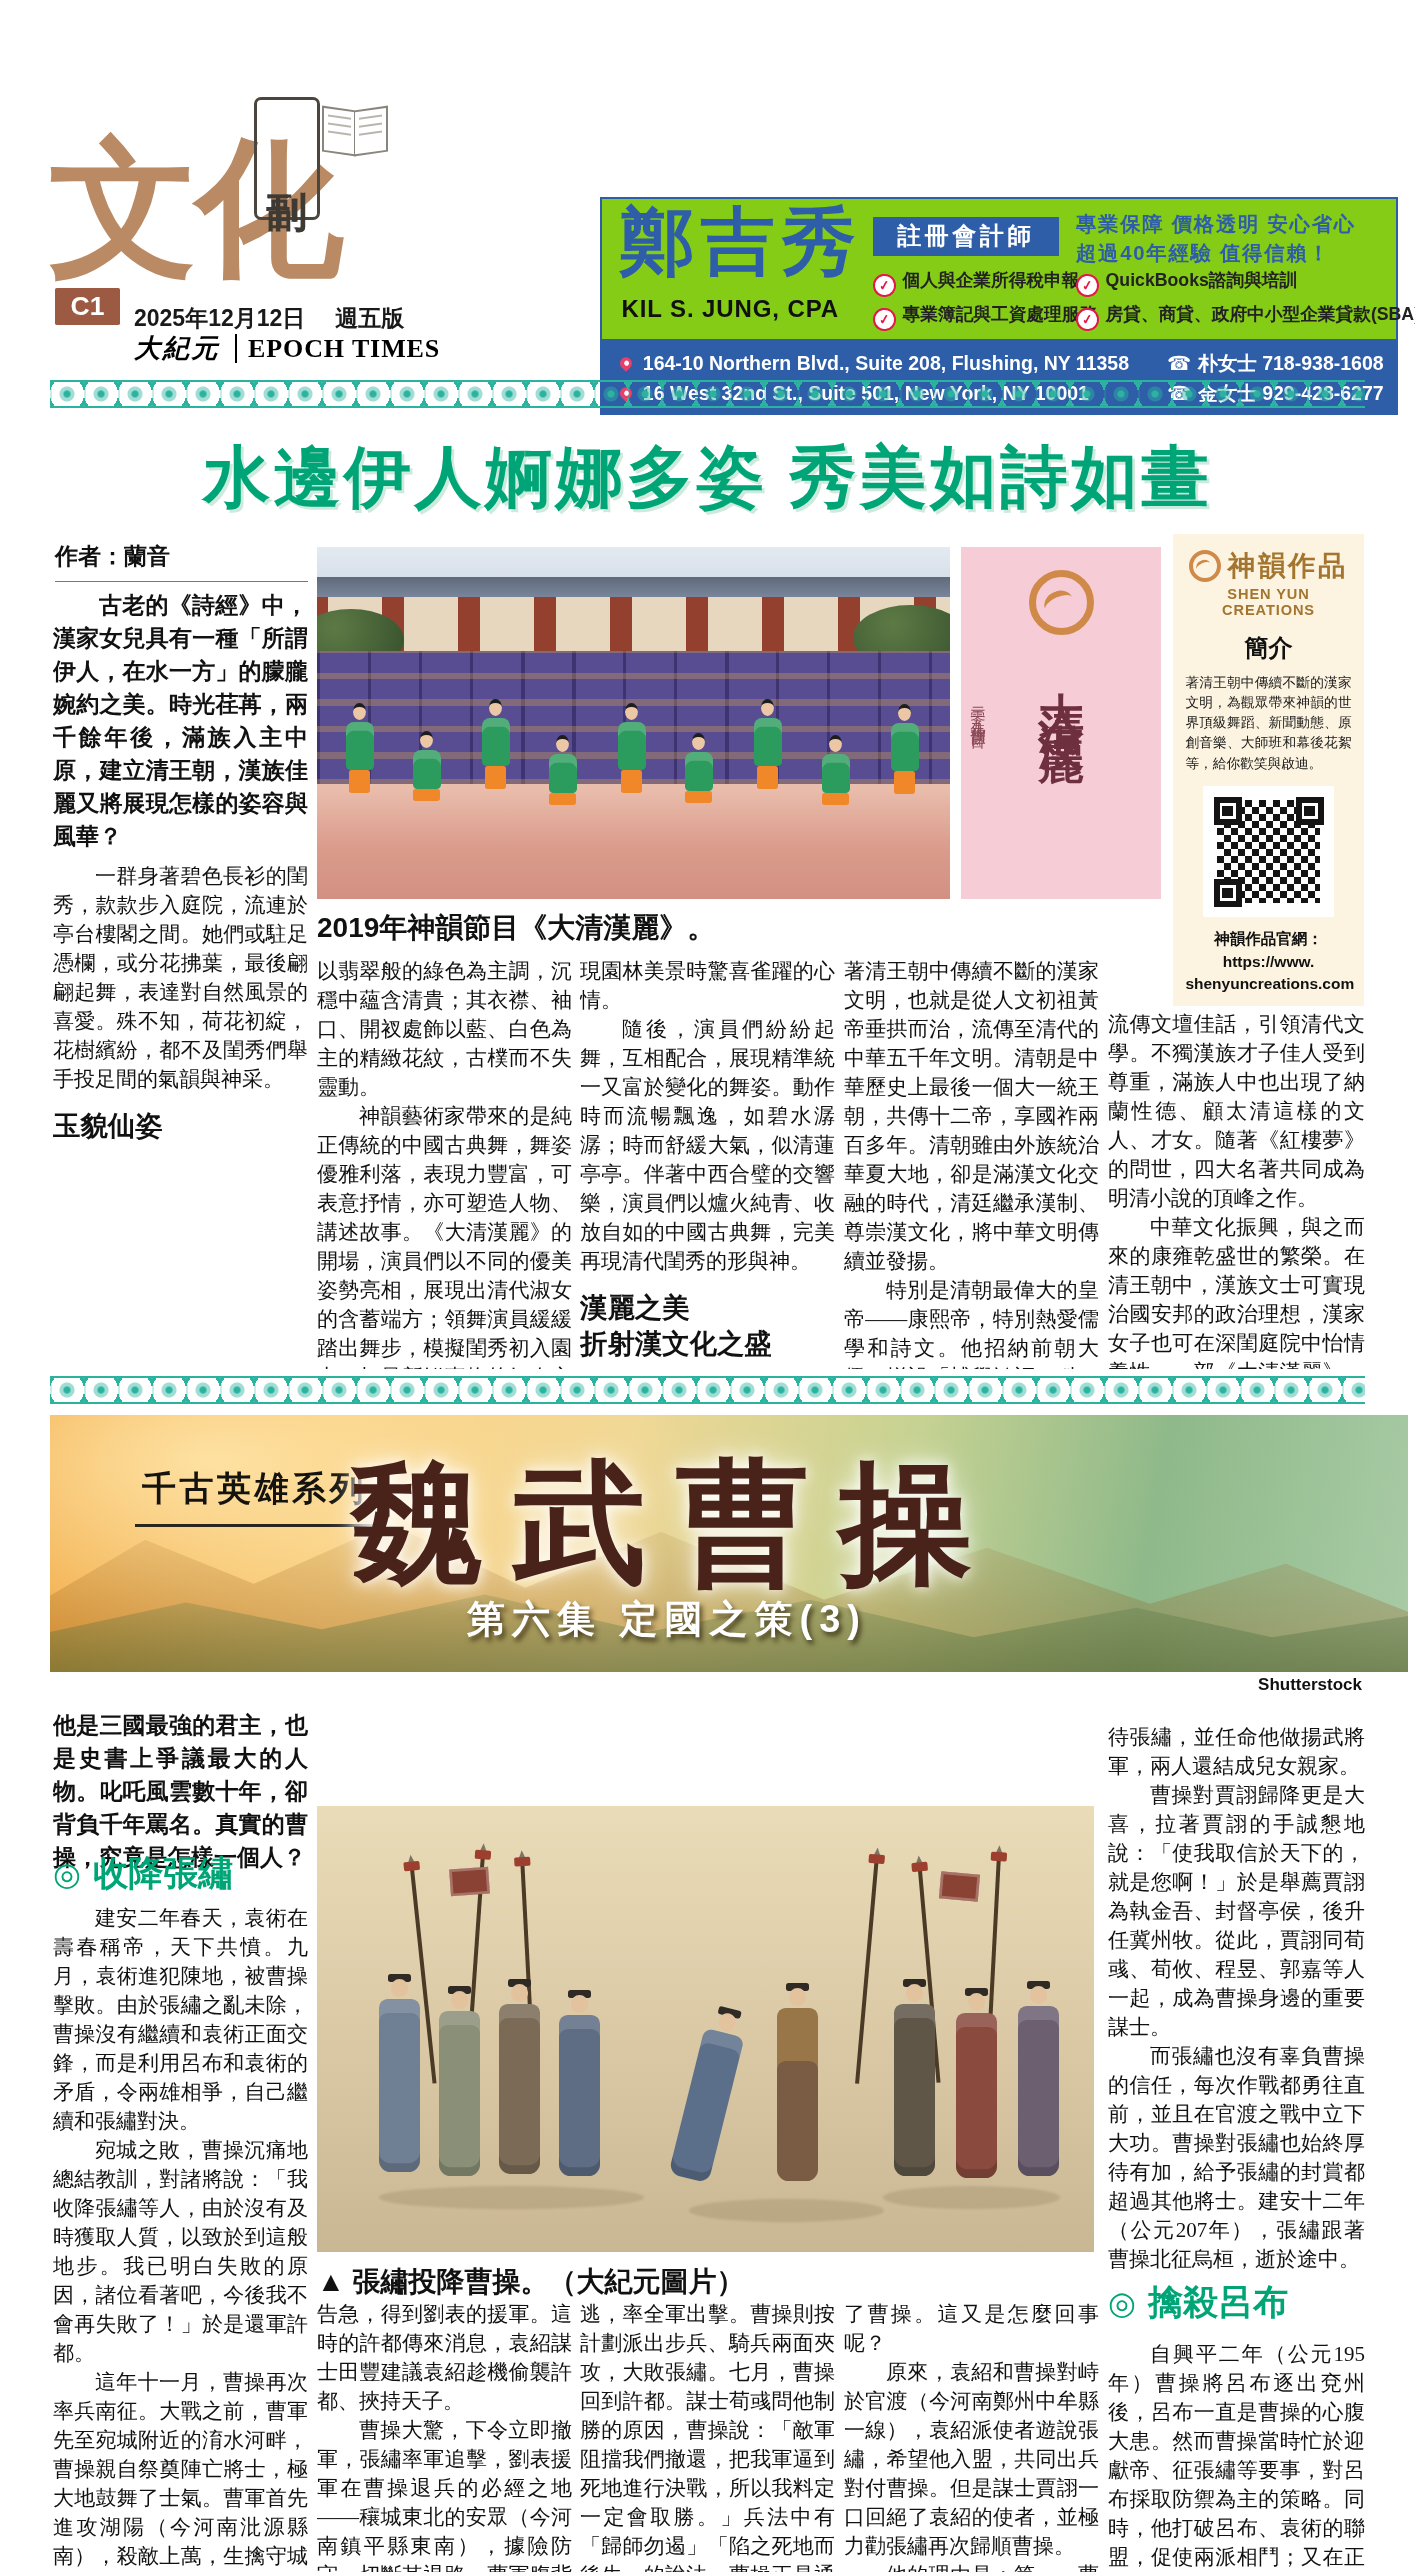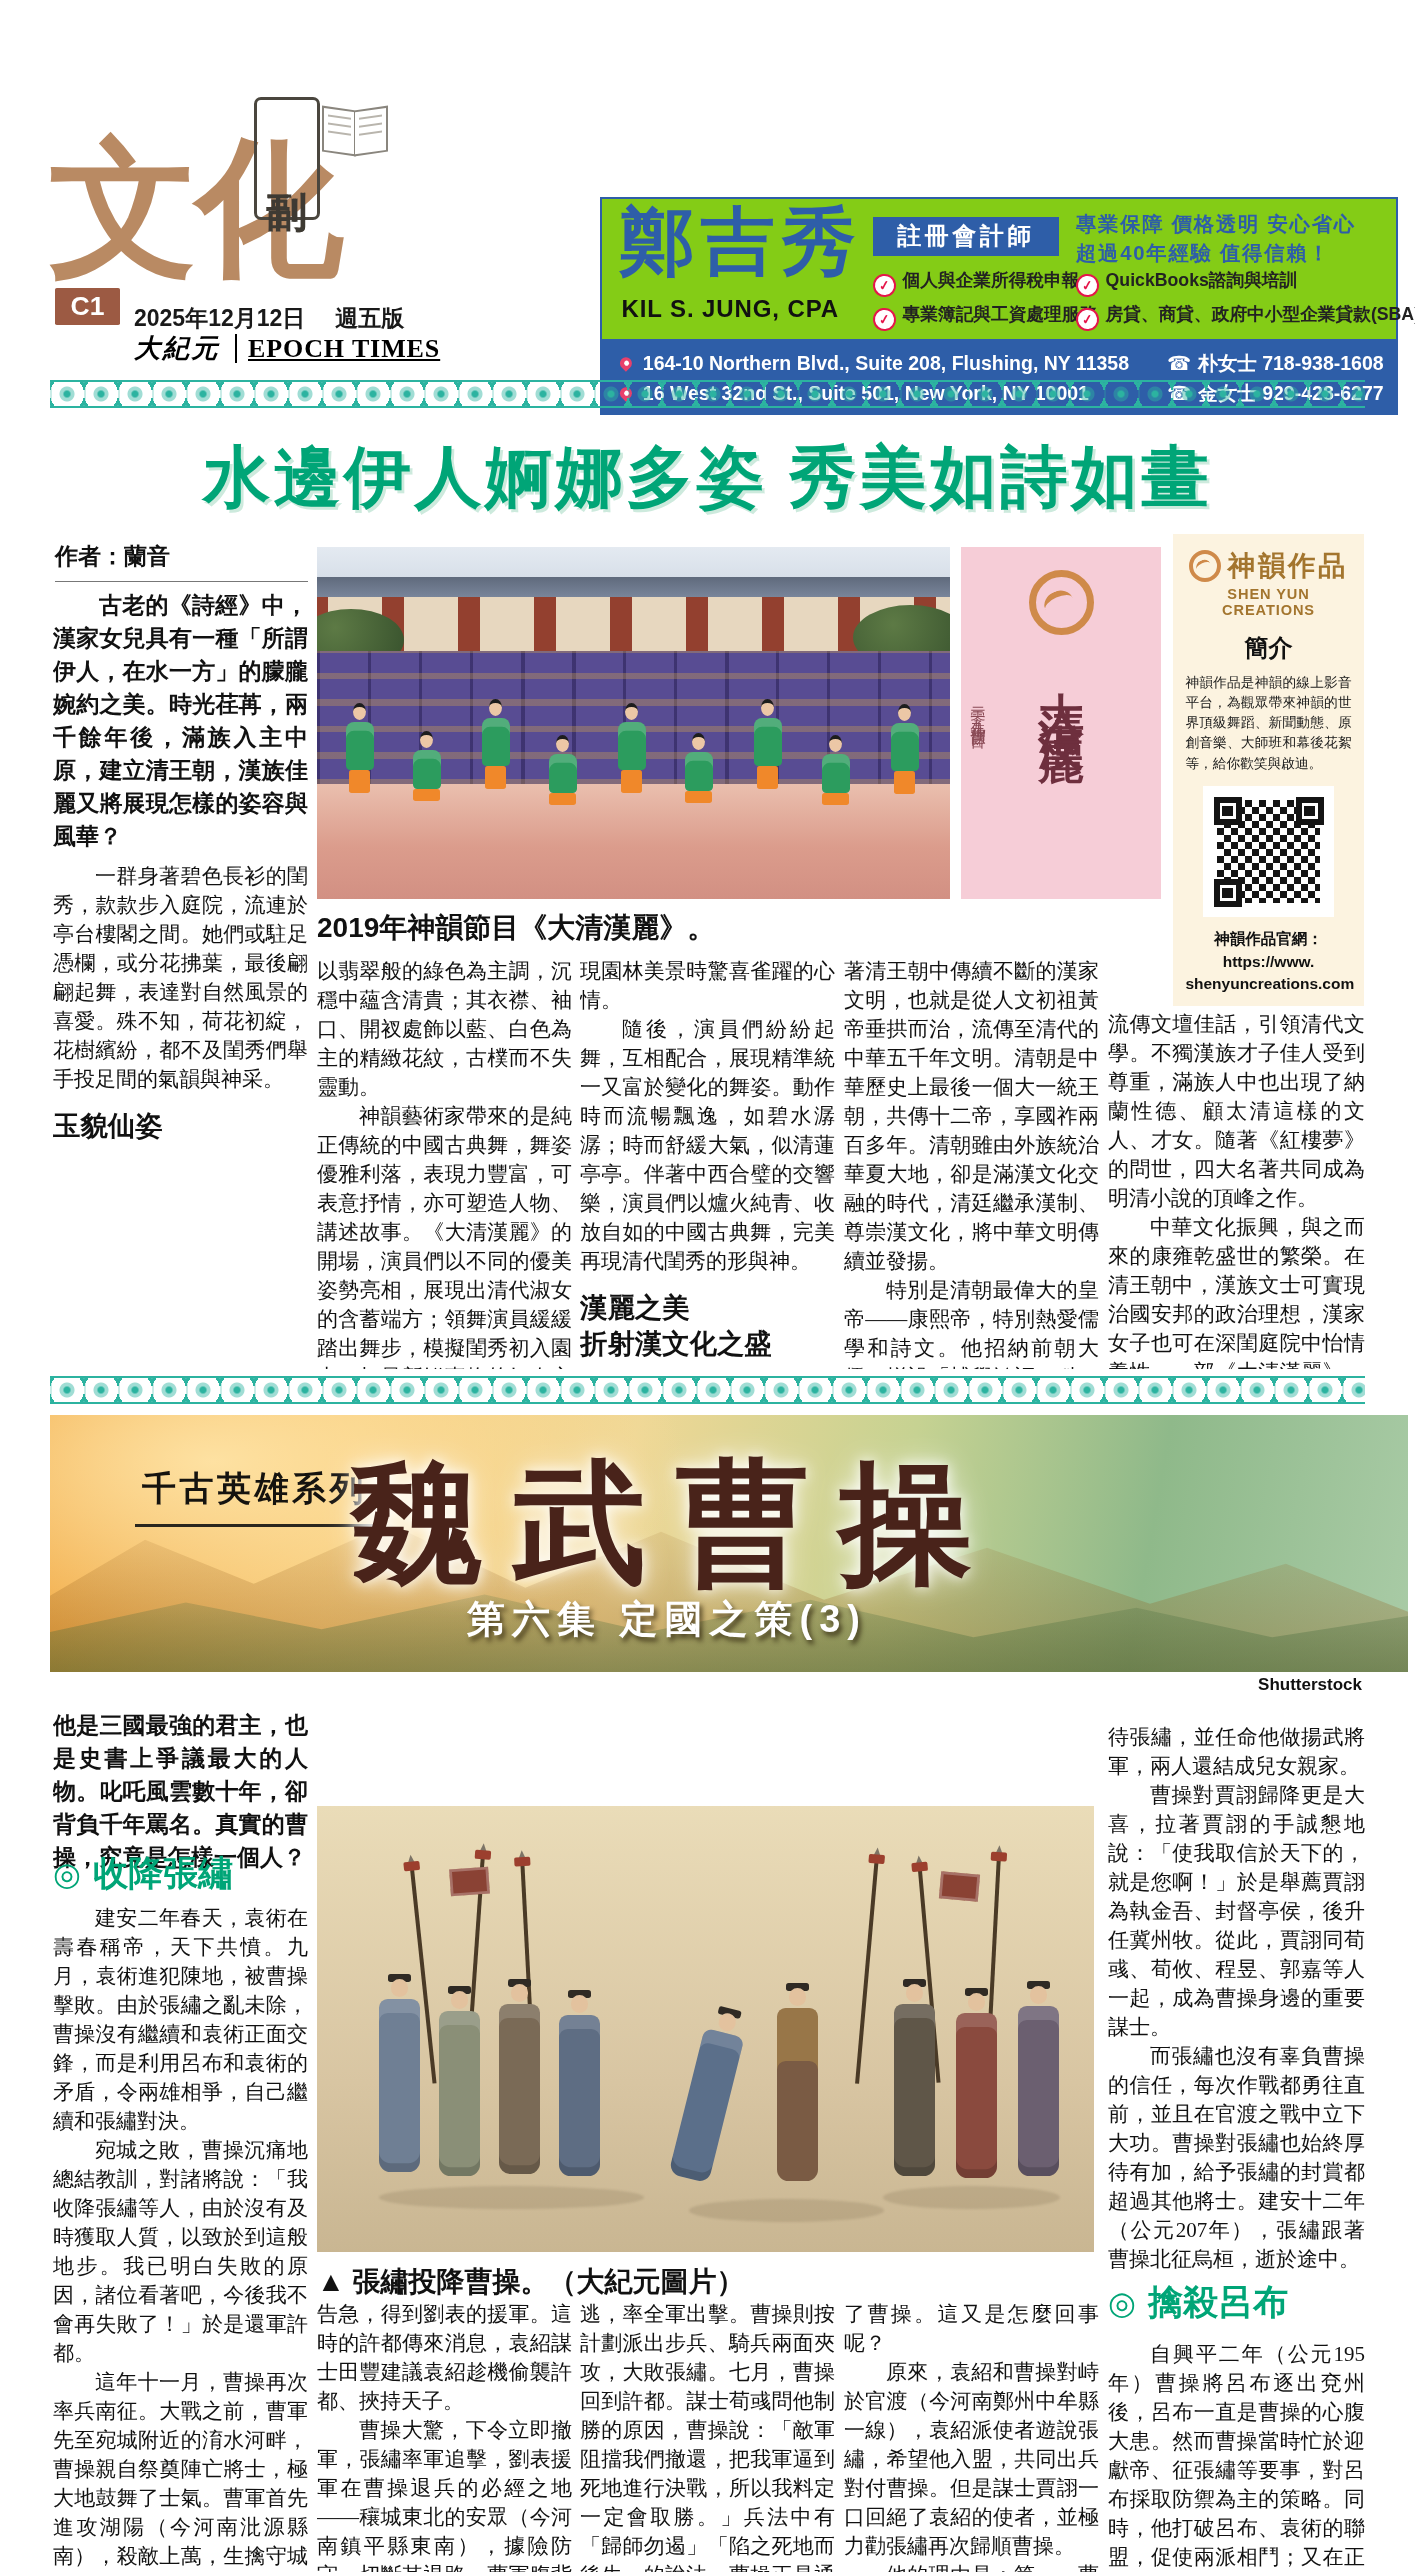--- a/index.html
+++ b/index.html
@@ -18,21 +18,21 @@
   .book i.l{left:0;transform:skewY(8deg);border-right-width:0.9px;}
   .book i.r{left:32px;transform:skewY(-8deg);border-left-width:0.9px;}
   .book i b{display:block;height:1.8px;background:#b9b5ad;margin:6.2px 4.4px 0;}
   .pageno{background:#9c5a43;color:#fff;font-family:"Liberation Sans",sans-serif;font-weight:900;
           font-size:26.5px;display:flex;align-items:center;justify-content:center;border-radius:1.8px;}
   .date-row{font-family:"Liberation Sans",sans-serif;font-weight:700;font-size:23px;color:#1a1a1a;}
   .date-row .ed{margin-left:30px;}
   .brand-row{font-size:26px;color:#000;}
   .brand-cn{font-family:"Liberation Serif",serif;font-weight:900;font-style:italic;letter-spacing:2.7px;}
   .brand-en{font-family:"Liberation Serif",serif;font-weight:700;letter-spacing:0.9px;margin-left:8.8px;
-            border-left:2.7px solid #000;padding-left:10.6px;text-decoration:underline;}
+            border-left:2.7px solid #000;padding-left:10.6px;}
 
   
   .ad{border:2.7px solid #2e5ea8;background:#84cc16;box-sizing:border-box;font-family:"Liberation Sans",sans-serif;margin-top:47px;}
   .ad-name{position:absolute;left:17.7px;top:1.8px;color:#2e5ea8;font-weight:900;font-size:74px;letter-spacing:7px;line-height:1.1;}
   .ad-name-en{position:absolute;left:19.5px;top:96px;color:#111;font-weight:900;font-size:24px;letter-spacing:0.9px;}
   .ad-badge{position:absolute;left:271px;top:17.7px;width:186px;height:39px;background:#2e5ea8;color:#fff;
             font-weight:900;font-size:24px;display:flex;align-items:center;justify-content:center;letter-spacing:3.5px;}
   .svc-list p{margin:0 0 6.2px;font-size:17.7px;font-weight:700;color:#222;white-space:nowrap;}
   .tagline{color:#2e5ea8;font-weight:900;font-size:20.3px;letter-spacing:1.8px;line-height:1.35;white-space:nowrap;}
   .ic{display:inline-flex;width:18.6px;height:18.6px;border:2.7px solid #e5164a;border-radius:50%;
@@ -289,21 +289,21 @@
     <span class="v-note">二零一九年神韻節目</span>
   </div>
 
   <div class="abs sidebar" style="left:1173px;top:534px;width:191px;height:472px;">
     <div class="sb-logo-row">
       <span class="sb-ring"></span>
       <span class="sb-cn">神韻作品</span>
     </div>
     <div class="sb-en">SHEN YUN CREATIONS</div>
     <div class="sb-head">簡介</div>
-    <div class="sb-body">神韻作品是神韻的線上影音平台，為觀眾帶來神韻的世界頂級舞蹈、新聞動態、原創音樂、大師班和幕後花絮等，給你歡笑與啟迪。</div>
+    <div class="sb-body">著清王朝中傳續不斷的漢家文明，為觀眾帶來神韻的世界頂級舞蹈、新聞動態、原創音樂、大師班和幕後花絮等，給你歡笑與啟迪。</div>
     <div class="qr-wrap">
       <div class="qr">
           <i class="tl"></i>
           <i class="tr"></i>
           <i class="bl"></i>
         </div>
     </div>
     <div class="sb-site">
       <span>神韻作品官網：</span><br>
       <span>https://www.</span><br>

